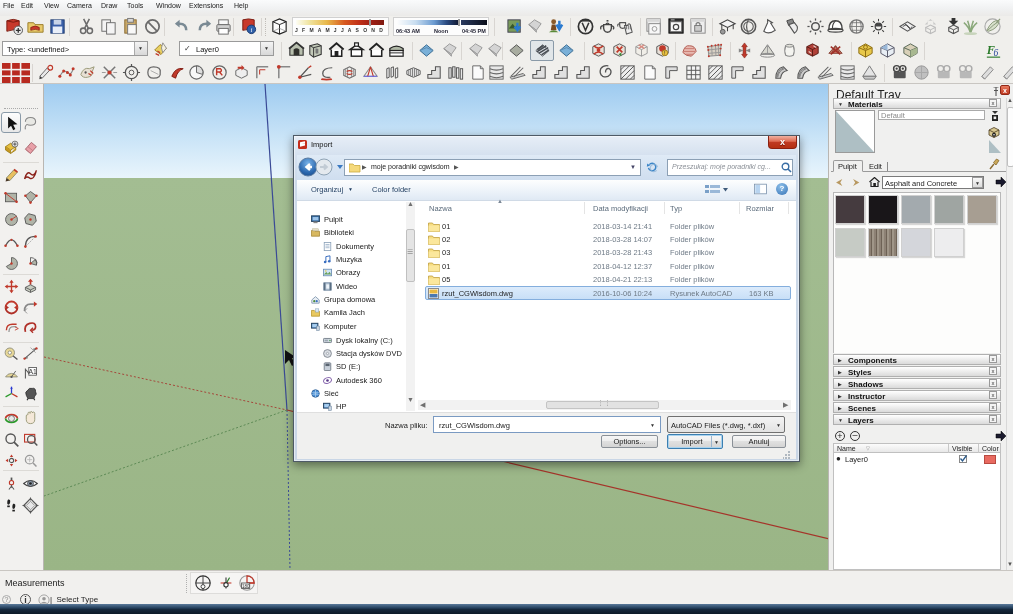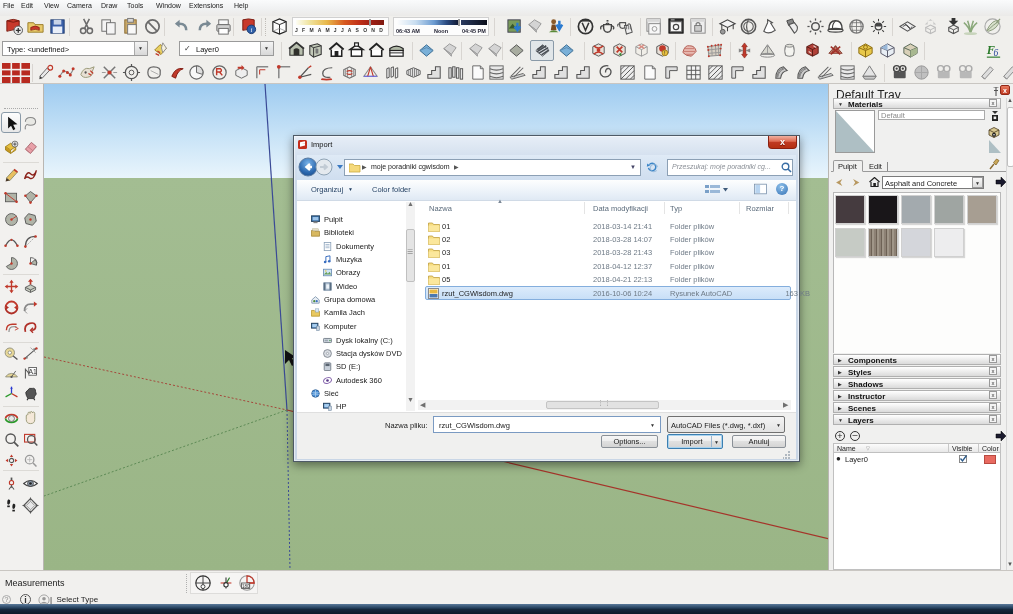--- a/index.html
+++ b/index.html
@@ -1166,21 +1166,21 @@
     <div class="fc" style="left:299px;top:112px">2018-03-28 21:43</div>
     <div class="fc" style="left:299px;top:126px">2018-04-12 12:37</div>
     <div class="fc" style="left:299px;top:139px">2018-04-21 22:13</div>
     <div class="fc" style="left:299px;top:153px">2016-10-06 10:24</div>
     <div class="fc" style="left:376px;top:86px">Folder plików</div>
     <div class="fc" style="left:376px;top:99px">Folder plików</div>
     <div class="fc" style="left:376px;top:112px">Folder plików</div>
     <div class="fc" style="left:376px;top:126px">Folder plików</div>
     <div class="fc" style="left:376px;top:139px">Folder plików</div>
     <div class="fc" style="left:376px;top:153px">Rysunek AutoCAD</div>
-    <div class="fc" style="left:478px;top:153px;width:38px;text-align:right">163 KB</div>
+    <div class="fc" style="left:455px;top:153px;width:38px;text-align:left">163 KB</div>
     <svg class="fi" style="position:absolute;left:134px;top:86px" width="12" height="10" viewBox="0 0 12 10">
         <path d="M0.5 1 L4.5 1 L5.5 2.5 L11.5 2.5 L11.5 9.5 L0.5 9.5 Z" fill="#f7dd80" stroke="#c0a040" stroke-width="0.8"></path>
         <path d="M0.5 3.5 L11.5 3.5 L11.5 9.5 L0.5 9.5 Z" fill="#fbe79c"></path>
       </svg>
     <svg class="fi" style="position:absolute;left:134px;top:99px" width="12" height="10" viewBox="0 0 12 10">
         <path d="M0.5 1 L4.5 1 L5.5 2.5 L11.5 2.5 L11.5 9.5 L0.5 9.5 Z" fill="#f7dd80" stroke="#c0a040" stroke-width="0.8"></path>
         <path d="M0.5 3.5 L11.5 3.5 L11.5 9.5 L0.5 9.5 Z" fill="#fbe79c"></path>
       </svg>
     <svg class="fi" style="position:absolute;left:134px;top:112px" width="12" height="10" viewBox="0 0 12 10">
         <path d="M0.5 1 L4.5 1 L5.5 2.5 L11.5 2.5 L11.5 9.5 L0.5 9.5 Z" fill="#f7dd80" stroke="#c0a040" stroke-width="0.8"></path>

